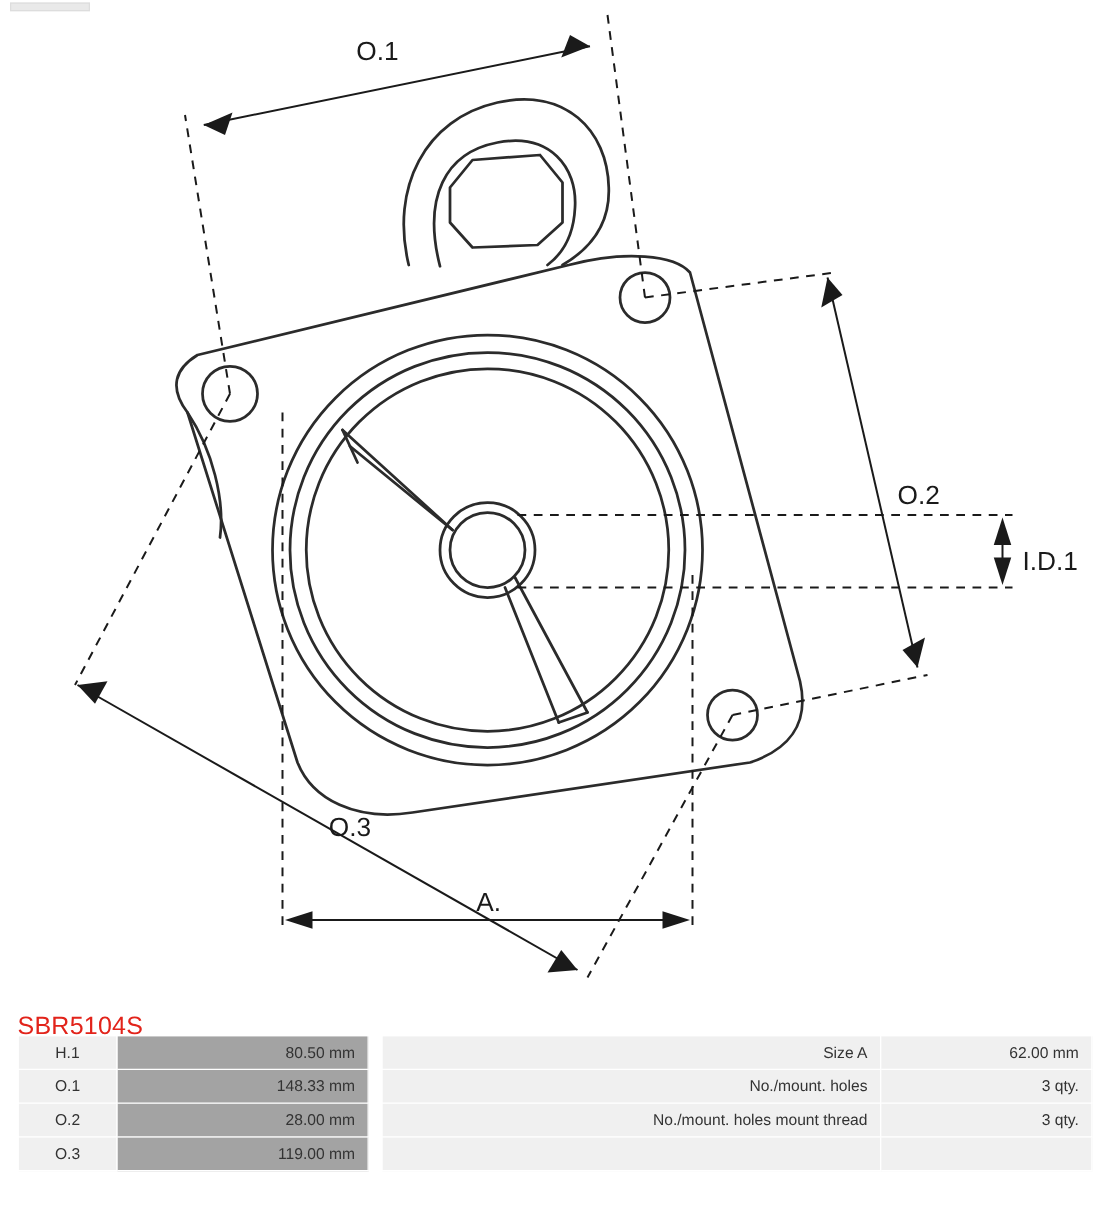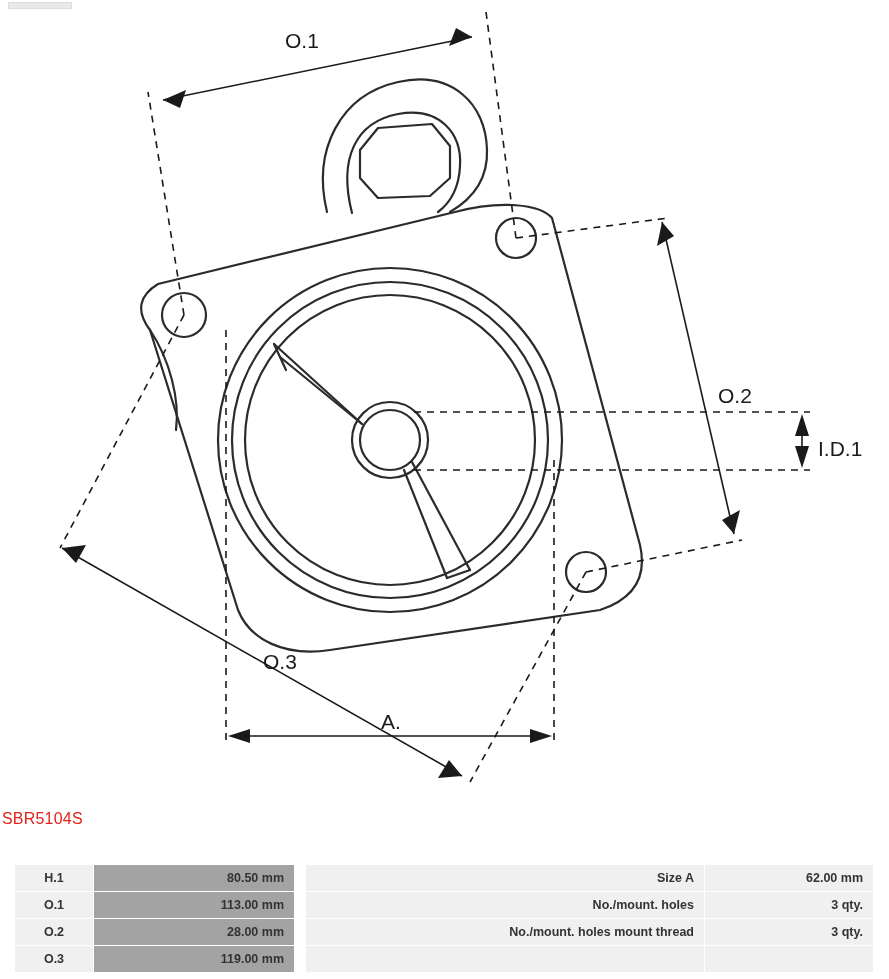--- a/index.html
+++ b/index.html
@@ -31,35 +31,34 @@
   }
   #drawing {
     position: absolute;
     left: 0;
     top: 0;
     width: 889px;
     height: 800px;
   }
   #part-title {
     position: absolute;
-    left: 2px;
+    left: 14px;
     top: 810px;
-    font-size: 16px;
+    font-size: 20px;
     color: #e2231a;
     font-family: "Liberation Sans", sans-serif;
     letter-spacing: 0.2px;
   }
   #spec-table {
     position: absolute;
     left: 14px;
-    top: 864px;
+    top: 828px;
     width: 860px;
     border-collapse: collapse;
     font-size: 12.5px;
-    font-weight: bold;
   }
   #spec-table td {
     height: 26px;
     padding: 0 10px;
     border: 1px solid #ffffff;
     background: #f0f0f0;
     color: #333;
     white-space: nowrap;
   }
   #spec-table td.lbl-left {
@@ -191,21 +190,21 @@
     <tbody>
       <tr>
         <td class="lbl-left">H.1</td>
         <td class="val-left">80.50 mm</td>
         <td class="spacer"></td>
         <td class="lbl-right">Size A</td>
         <td class="val-right">62.00 mm</td>
       </tr>
       <tr>
         <td class="lbl-left">O.1</td>
-        <td class="val-left">113.00 mm</td>
+        <td class="val-left">148.33 mm</td>
         <td class="spacer"></td>
         <td class="lbl-right">No./mount. holes</td>
         <td class="val-right">3 qty.</td>
       </tr>
       <tr>
         <td class="lbl-left">O.2</td>
         <td class="val-left">28.00 mm</td>
         <td class="spacer"></td>
         <td class="lbl-right">No./mount. holes mount thread</td>
         <td class="val-right">3 qty.</td>

